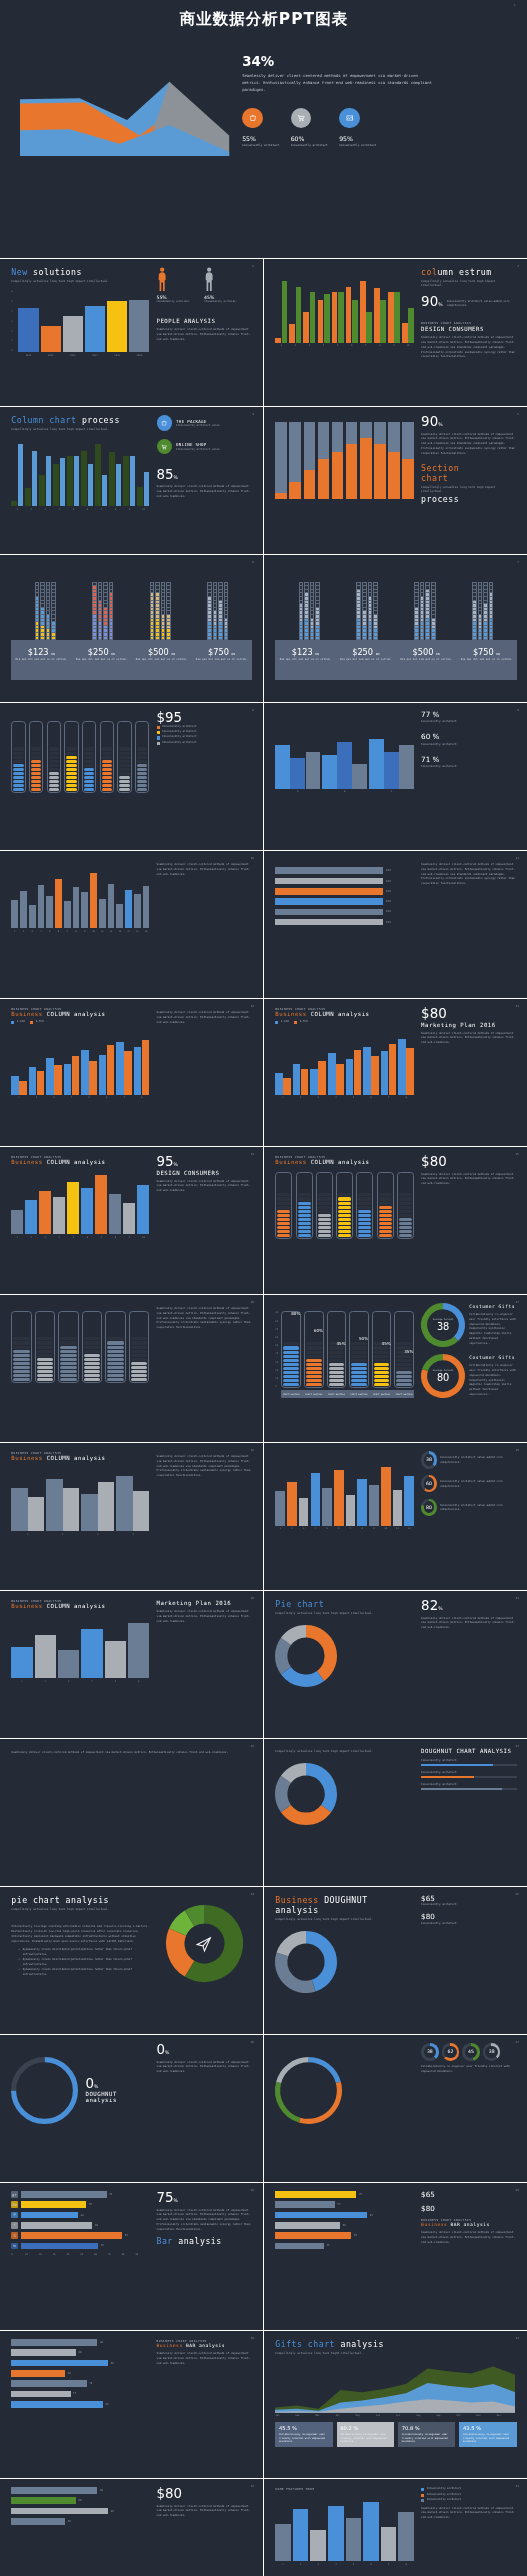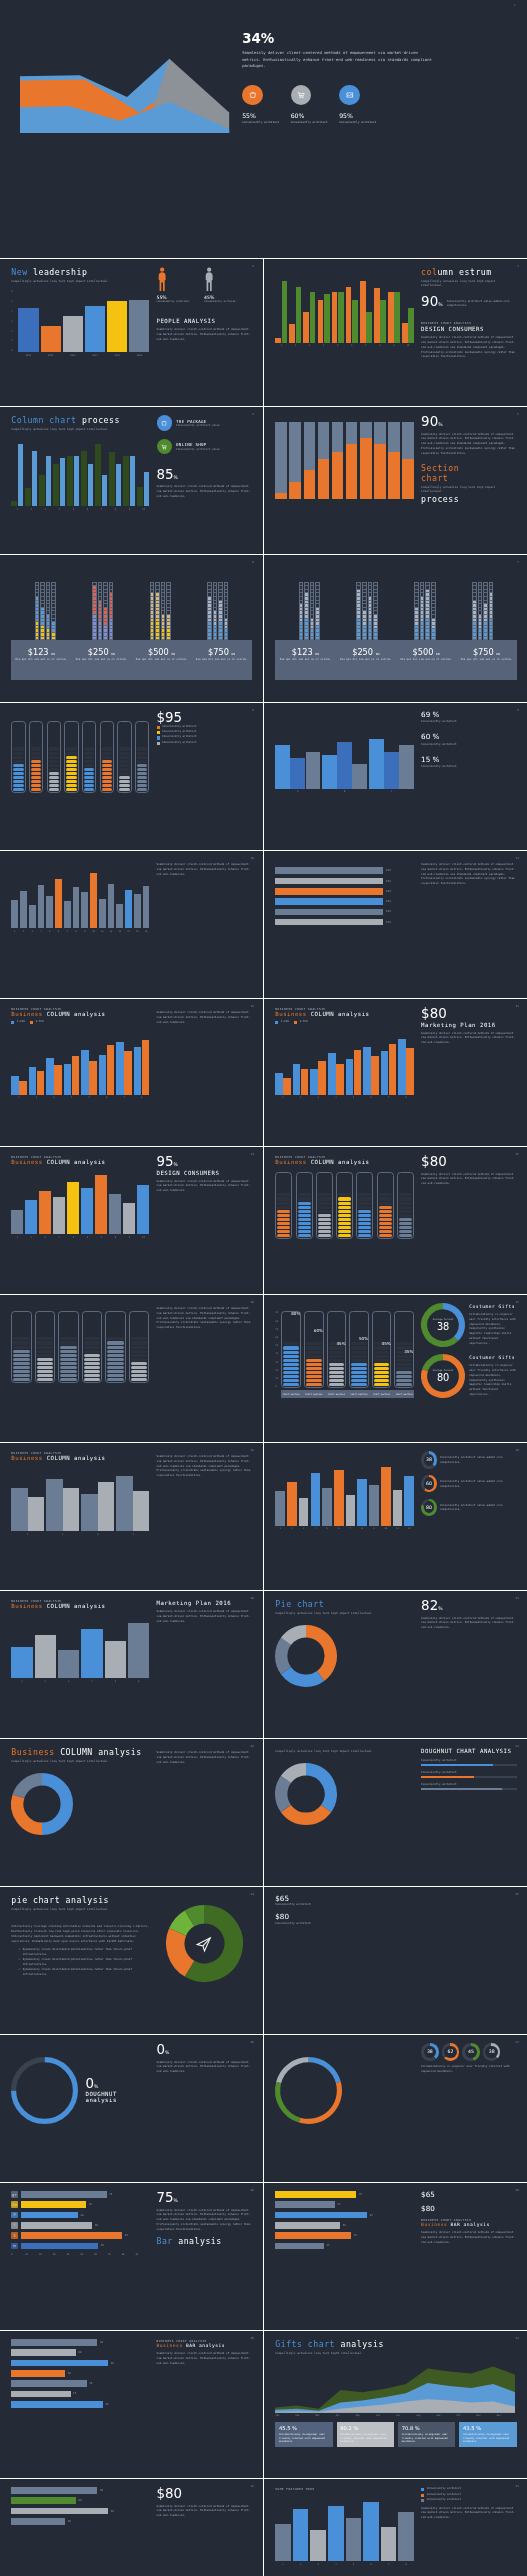--- a/index.html
+++ b/index.html
@@ -128,20 +128,21 @@
   svg { display:block; overflow:visible; }
 </style>
 </head>
 <body>
 
 <div class="page">
 
   <div class="cover">
     <div class="cover-pagenum">1</div>
     <div class="cover-title-wrap">
+      <div class="cover-line2">商业数据分析PPT图表</div>
     </div>
     <div class="cover-body">
       <div class="cover-left">
         <svg width="100%" height="103" viewBox="0 0 420 200" preserveAspectRatio="none">
           <polygon points="0,200 0,90 120,88 215,130 300,56 420,200" fill="#5b9bd5"></polygon>
           <polygon points="0,200 0,98 130,96 240,160 300,118 310,200" fill="#e8762c"></polygon>
           <polygon points="250,200 300,56 420,160 420,200" fill="#8d9299"></polygon>
           <polygon points="0,200 0,150 100,148 200,176 300,140 420,192 420,200" fill="#5b9bd5"></polygon>
         </svg>
       </div>
@@ -184,21 +185,21 @@
         </div>
       </div>
     </div>
   </div>
 
   <div class="grid" id="grid">
       <div class="slide">
     <div class="pnum">2</div>
     <div class="cols">
           <div class="col-l">
-            <div class="s-title"><span class="hl-blue">New</span><span class=""> leadership</span></div>
+            <div class="s-title"><span class="hl-blue">New</span><span class=""> solutions</span></div>
             <div class="s-sub">Compellingly actualize long-term high-impact intellectual.</div>
             <div style="position:relative;padding-left:7.2px;margin-top:7.2px">
               <div class="yaxis">
                 <span>6</span>
                 <span>5</span>
                 <span>4</span>
                 <span>3</span>
                 <span>2</span>
                 <span>1</span>
                 <span>0</span>
@@ -1291,29 +1292,29 @@
               </div>
               <div class="axis-lbls">
                 <span>A</span>
                 <span>B</span>
                 <span>C</span>
               </div>
             </div>
           </div>
           <div class="col-r">
             <div style="margin-bottom:9.3px">
-              <div class="s-num" style="font-size:7.2px">69 %</div>
+              <div class="s-num" style="font-size:7.2px">77 %</div>
               <div class="s-body" style="margin-top:1px">Conveniently architect</div>
             </div>
             <div style="margin-bottom:9.3px">
               <div class="s-num" style="font-size:7.2px">60 %</div>
               <div class="s-body" style="margin-top:1px">Conveniently architect</div>
             </div>
             <div style="margin-bottom:9.3px">
-              <div class="s-num" style="font-size:7.2px">15 %</div>
+              <div class="s-num" style="font-size:7.2px">71 %</div>
               <div class="s-body" style="margin-top:1px">Conveniently architect</div>
             </div>
           </div>
         </div>
   </div>
       <div class="slide">
     <div class="pnum">10</div>
     <div class="cols">
           <div class="col-l">
             <div style="margin-top:7.2px">
@@ -2106,31 +2107,20 @@
           </div>
           <div class="col-r">
             <div class="s-num ">82<small>%</small></div>
             <div class="s-body">Seamlessly deliver client-centered methods of empowerment via market-driven metrics. Enthusiastically enhance front-end web-readiness.</div>
           </div>
         </div>
   </div>
       <div class="slide">
     <div class="pnum">22</div>
     <div class="cols">
-          <div class="col-l">
-            <div class="s-title"><span class="hl-orange">Business </span><span class="">COLUMN analysis</span></div>
-            <div class="s-sub">Compellingly actualize long-term high-impact intellectual.</div>
-            <div style="margin-top:10.3px">
-              <svg width="62" height="62" viewBox="0 0 120 120">
-                <path d="M 60 12 A 48 48 0 0 1 60 108" stroke="#4a90d9" stroke-width="24" fill="none"></path>
-                <path d="M 60 108 A 48 48 0 0 1 14.349287217832632 45.16718427000251" stroke="#e8762c" stroke-width="24" fill="none"></path>
-                <path d="M 14.349287217832632 45.16718427000251 A 48 48 0 0 1 59.99999999999999 12" stroke="#6b7c95" stroke-width="24" fill="none"></path>
-              </svg>
-            </div>
-          </div>
           <div class="col-r">
             <div class="s-body">Seamlessly deliver client-centered methods of empowerment via market-driven metrics. Enthusiastically enhance front-end web-readiness.</div>
           </div>
         </div>
   </div>
       <div class="slide">
     <div class="pnum">23</div>
     <div class="cols">
           <div class="col-l">
             <div class="s-sub">Compellingly actualize long-term high-impact intellectual.</div>
@@ -2202,20 +2192,31 @@
                   <path d="M11 15l10-11"></path>
                 </svg>
               </div>
             </div>
           </div>
         </div>
   </div>
       <div class="slide">
     <div class="pnum">25</div>
     <div class="cols">
+          <div class="col-l">
+            <div class="s-title"><span class="hl-orange">Business </span><span class="">DOUGHNUT analysis</span></div>
+            <div class="s-sub">Compellingly actualize long-term high-impact intellectual.</div>
+            <div style="margin-top:10.3px">
+              <svg width="62" height="62" viewBox="0 0 120 120">
+                <path d="M 60 12 A 48 48 0 0 1 74.83281572999748 105.65071278216737" stroke="#4a90d9" stroke-width="24" fill="none"></path>
+                <path d="M 74.83281572999748 105.65071278216737 A 48 48 0 0 1 14.349287217832632 45.16718427000251" stroke="#6b7c95" stroke-width="24" fill="none"></path>
+                <path d="M 14.349287217832632 45.16718427000251 A 48 48 0 0 1 59.99999999999999 12" stroke="#a9aeb4" stroke-width="24" fill="none"></path>
+              </svg>
+            </div>
+          </div>
           <div class="col-r">
             <div style="margin-bottom:6.2px">
               <div class="s-num" style="font-size:7.2px">$65</div>
               <div class="s-body" style="margin:0">Conveniently architect</div>
             </div>
             <div style="margin-bottom:6.2px">
               <div class="s-num" style="font-size:7.2px">$80</div>
               <div class="s-body" style="margin:0">Conveniently architect</div>
             </div>
           </div>

